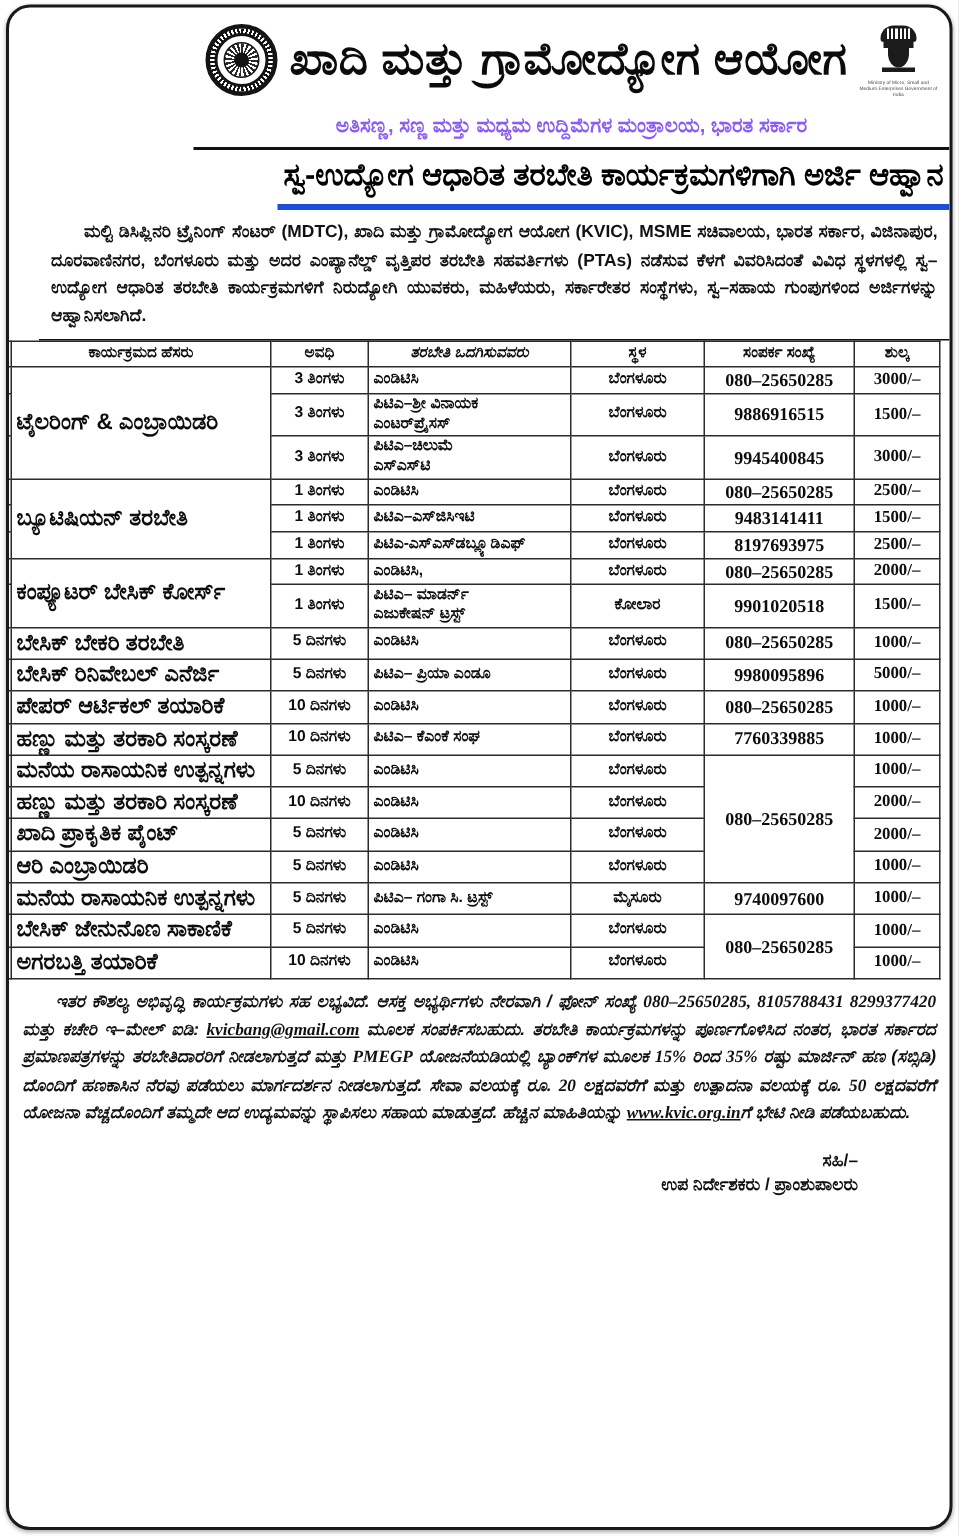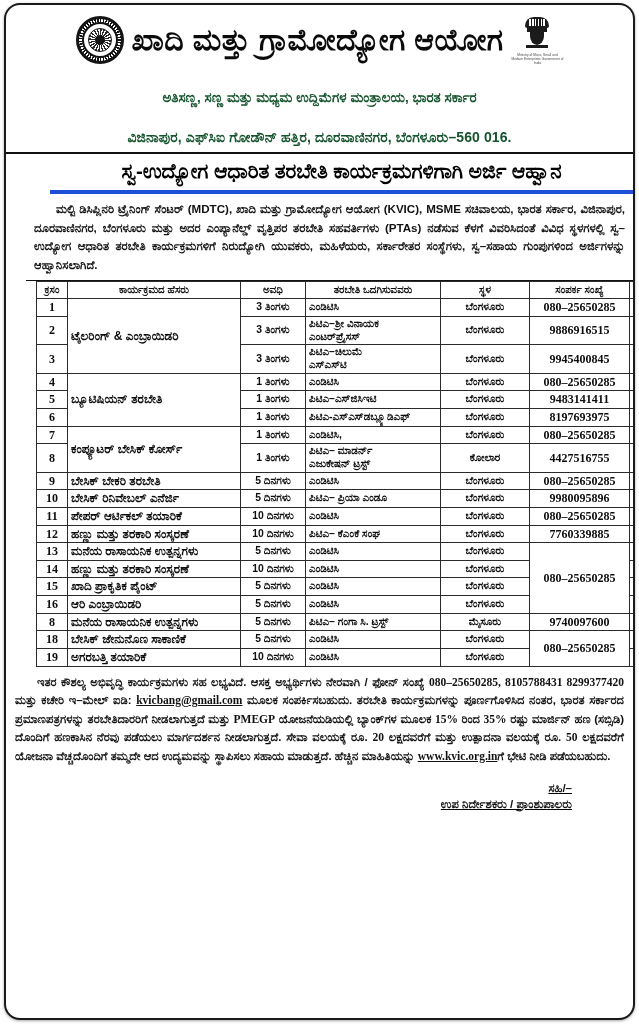--- a/index.html
+++ b/index.html
@@ -22,21 +22,21 @@
     left:4px;top:3px;right:4px;bottom:4px;
     border:2px solid #1a1a1a;
     border-radius:16px;
     box-sizing:border-box;
     background:#fff;
     overflow:hidden;
     box-shadow:0 1px 3px rgba(0,0,0,.35);
   }
   .inner{
     position:absolute;inset:0;
-    display:flex;flex-direction:column;
+    display:flex;flex-direction:column;align-items:flex-end;
   }
 
   
   .header{
     position:relative;
     padding:6px 8px 4px 8px;
     border-bottom:2px solid #111;
     text-align:center;
   }
   .org-line{
@@ -107,22 +107,22 @@
     border-radius:0 0 50% 50%/0 0 70% 70%;
   }
   .ashoka .base{
     position:absolute;left:1px;top:28px;width:22px;height:3px;background:#1b1b1b;
   }
   .msme-caption{
     font-size:3.2px;line-height:1.25;color:#444;text-align:center;
     margin-top:2px;letter-spacing:.05px;
   }
   .hdr-sub{
-    font-size:13.5px;font-weight:bold;color:#14532d;
-    line-height:1.5;margin-top:19px;
+    font-size:13.5px;font-weight:bold;color:#8b5cf6;
+    line-height:1.5;margin-top:5px;
   }
   .hdr-sub.l2{font-size:13.5px;}
   .hdr-sub.l3{font-size:14px;letter-spacing:.1px;}
 
   
   .banner{
     border-bottom:4px solid #1d4ed8;
     text-align:center;
     padding:5px 4px 6px 4px;
     margin-left:44px;
@@ -166,60 +166,60 @@
     font-weight:600;
     line-height:1.22;
   }
   table.grid th{
     text-align:center;
     font-size:10.2px;
     font-weight:bold;
     padding:2px 2px;
   }
   td.c-sl{width:26px;text-align:center;font-family:"Liberation Serif","DejaVu Serif",serif;font-size:12px;}
-  td.c-name{width:168px;text-align:left;padding-left:5px;font-weight:bold;font-size:12px;}
+  td.c-name{width:168px;text-align:left;padding-left:5px;font-weight:bold;font-size:15px;}
   td.c-dur{width:60px;text-align:center;white-space:nowrap;}
   td.c-prov{width:130px;text-align:left;padding-left:3px;}
   td.c-place{width:84px;text-align:center;}
   td.c-phone{width:95px;text-align:center;font-family:"Liberation Serif","DejaVu Serif",serif;font-size:12px;}
   td.c-fee{width:52px;text-align:center;font-family:"Liberation Serif","DejaVu Serif",serif;font-size:11.2px;white-space:nowrap;}
   th.c-sl{width:26px;}
   th.c-name{width:168px;text-align:left;padding-left:5px;}
   th.c-dur{width:60px;}
-  th.c-prov{width:130px;}
+  th.c-prov{width:130px;font-style:italic;}
   th.c-place{width:84px;}
   th.c-phone{width:95px;}
   th.c-fee{width:52px;}
   .twoline{display:block;}
 
   
   .foot{
     padding:6px 9px 2px 9px;
     flex:1 1 auto;
   }
   .foot p{
     margin:0;
     font-size:11.5px;
     line-height:1.62;
     color:#111;
     text-align:justify;
     text-indent:22px;
     font-weight:600;
+    font-style:italic;
   }
   .foot .mono-em{
     font-family:"Liberation Serif","DejaVu Serif",serif;
     font-weight:bold;
     text-decoration:underline;
   }
   .foot .lat{font-family:"Liberation Serif","DejaVu Serif",serif;font-weight:bold;}
   .sign{
     margin-top:14px;
     text-align:right;
     padding-right:52px;
-    text-decoration:underline;
   }
   .sign .sig1{font-size:11.5px;font-weight:bold;color:#111;line-height:1.4;}
   .sign .sig2{font-size:11.5px;font-weight:bold;color:#111;line-height:1.4;}
 </style>
 </head>
 <body>
 
 <div id="page">
   <div id="frame">
     <div class="inner">
@@ -239,21 +239,20 @@
                 <div class="capslot"></div>
                 <div class="abacus"></div>
               <div class="bell"></div>
                 <div class="base"></div>
             </div>
             <div class="msme-caption">Ministry of Micro, Small and Medium Enterprises
 Government of India</div>
           </div>
         </div>
         <div class="hdr-sub l1">ಅತಿಸಣ್ಣ, ಸಣ್ಣ ಮತ್ತು ಮಧ್ಯಮ ಉದ್ದಿಮೆಗಳ ಮಂತ್ರಾಲಯ, ಭಾರತ ಸರ್ಕಾರ</div>
-        <div class="hdr-sub l3">ವಿಜಿನಾಪುರ, ಎಫ್‌ಸಿಐ ಗೋಡೌನ್ ಹತ್ತಿರ, ದೂರವಾಣಿನಗರ, ಬೆಂಗಳೂರು–560 016.</div>
       </div>
 
       <div class="banner">
         <div class="banner-text">ಸ್ವ-ಉದ್ಯೋಗ ಆಧಾರಿತ ತರಬೇತಿ ಕಾರ್ಯಕ್ರಮಗಳಿಗಾಗಿ ಅರ್ಜಿ ಆಹ್ವಾನ</div>
       </div>
 
       <div class="intro">
         <p>ಮಲ್ಟಿ ಡಿಸಿಪ್ಲಿನರಿ ಟ್ರೈನಿಂಗ್ ಸೆಂಟರ್ (MDTC), ಖಾದಿ ಮತ್ತು ಗ್ರಾಮೋದ್ಯೋಗ ಆಯೋಗ (KVIC), MSME ಸಚಿವಾಲಯ, ಭಾರತ ಸರ್ಕಾರ, ವಿಜಿನಾಪುರ, ದೂರವಾಣಿನಗರ, ಬೆಂಗಳೂರು ಮತ್ತು ಅದರ ಎಂಪ್ಯಾನೆಲ್ಡ್ ವೃತ್ತಿಪರ ತರಬೇತಿ ಸಹವರ್ತಿಗಳು (PTAs) ನಡೆಸುವ ಕೆಳಗೆ ವಿವರಿಸಿದಂತೆ ವಿವಿಧ ಸ್ಥಳಗಳಲ್ಲಿ ಸ್ವ–ಉದ್ಯೋಗ ಆಧಾರಿತ ತರಬೇತಿ ಕಾರ್ಯಕ್ರಮಗಳಿಗೆ ನಿರುದ್ಯೋಗಿ ಯುವಕರು, ಮಹಿಳೆಯರು, ಸರ್ಕಾರೇತರ ಸಂಸ್ಥೆಗಳು, ಸ್ವ–ಸಹಾಯ ಗುಂಪುಗಳಿಂದ ಅರ್ಜಿಗಳನ್ನು ಆಹ್ವಾನಿಸಲಾಗಿದೆ.</p>
       </div>
 
@@ -347,21 +346,21 @@
                 <td class="c-fee">2000/–</td>
               </tr>
               <tr>
                 <td class="c-sl">8</td>
                 <td class="c-dur">1 ತಿಂಗಳು</td>
                 <td class="c-prov">
                   <span class="twoline">ಪಿಟಿಎ– ಮಾಡರ್ನ್</span>
                   <span class="twoline">ಎಜುಕೇಷನ್ ಟ್ರಸ್ಟ್</span>
                 </td>
                 <td class="c-place">ಕೋಲಾರ</td>
-                <td class="c-phone">4427516755</td>
+                <td class="c-phone">9901020518</td>
                 <td class="c-fee">1500/–</td>
               </tr>
               <tr>
                 <td class="c-sl">9</td>
                 <td class="c-name">ಬೇಸಿಕ್ ಬೇಕರಿ ತರಬೇತಿ</td>
                 <td class="c-dur">5 ದಿನಗಳು</td>
                 <td class="c-prov">
                   <span class="twoline">ಎಂಡಿಟಿಸಿ</span>
                 </td>
                 <td class="c-place">ಬೆಂಗಳೂರು</td>

